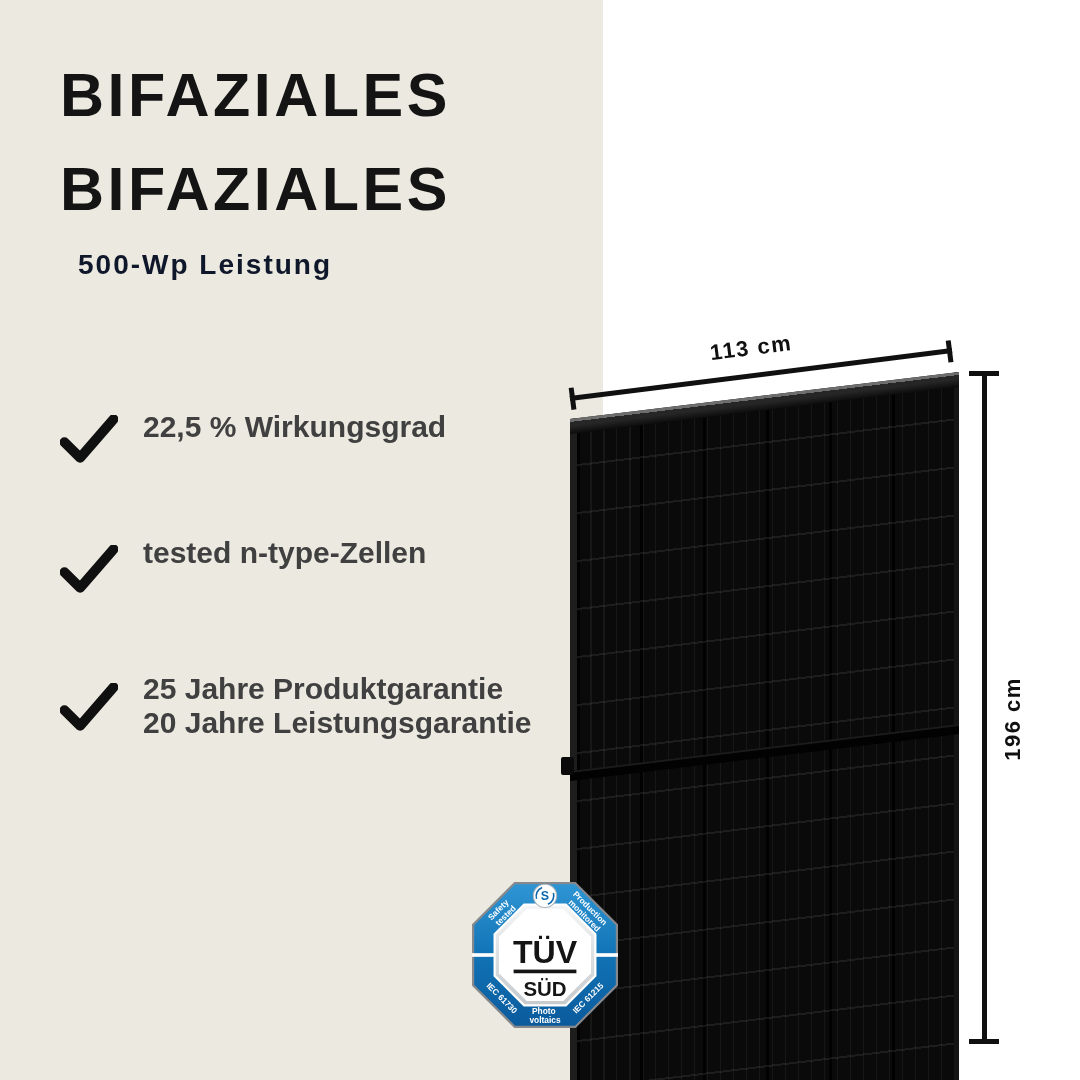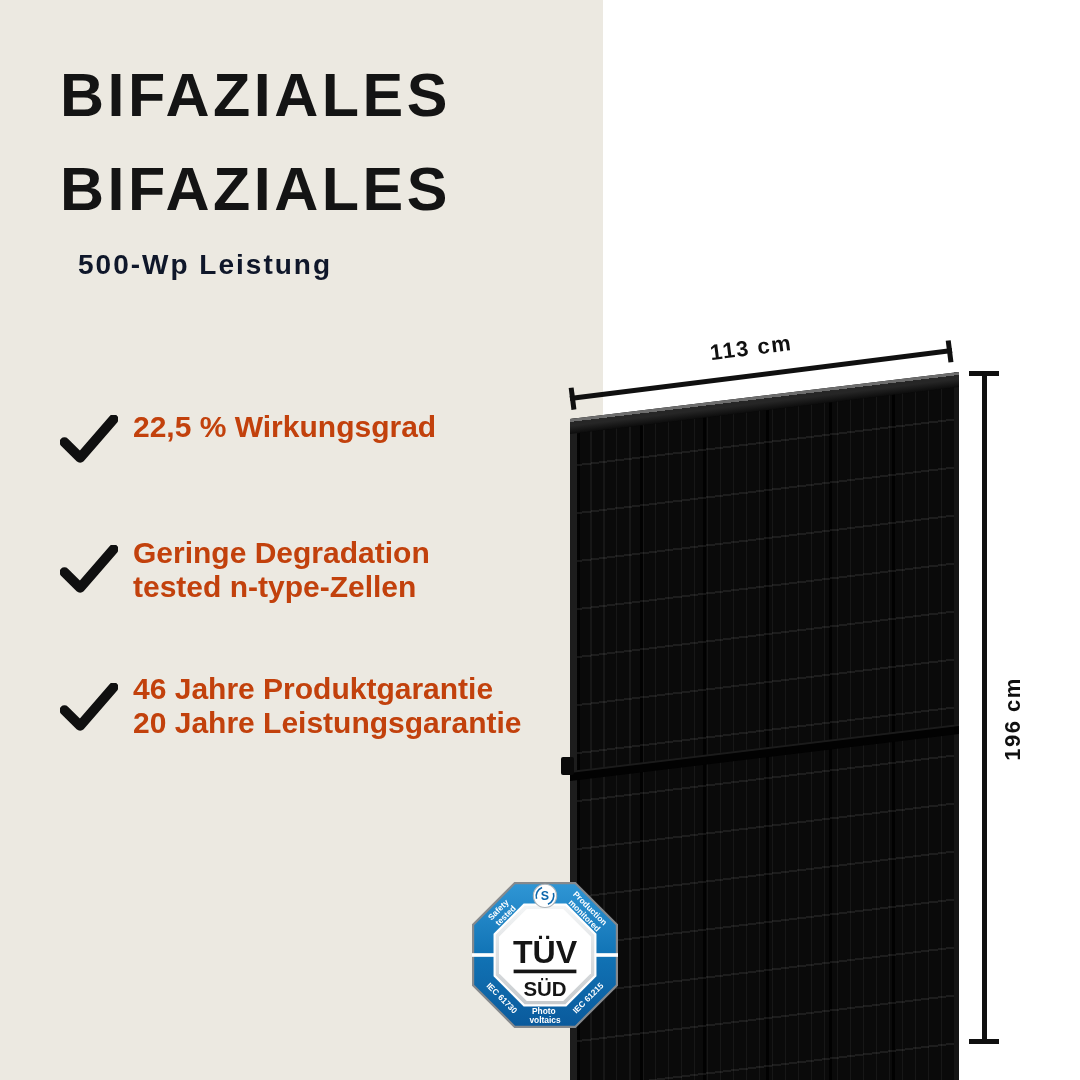--- a/index.html
+++ b/index.html
@@ -12,21 +12,21 @@
   
   .headline{position:absolute;left:60px;top:48px;font-size:61px;font-weight:700;
     letter-spacing:3.5px;line-height:94px;white-space:nowrap;color:#141414;}
   .headline span{display:block;}
   .subtitle{position:absolute;left:62px;top:249px;font-size:28px;font-weight:700;
     letter-spacing:2px;color:#0f172a;margin-left:16px;}
 
   
   .feature{position:absolute;left:60px;display:flex;align-items:flex-start;}
   .feature .check{flex:0 0 58px;width:58px;height:48px;}
-  .feature .ftext{margin-left:15px;font-size:30px;font-weight:700;line-height:34px;color:#c2410c;white-space:nowrap;}
+  .feature .ftext{margin-left:25px;font-size:30px;font-weight:700;line-height:34px;color:#404040;white-space:nowrap;}
   .feature .ftext span{display:block;}
   .f1{top:410px;} .f1 .check{margin-top:5px;}
   .f2{top:536px;} .f2 .check{margin-top:9px;}
   .f3{top:672px;} .f3 .check{margin-top:11px;}
 
   
   .panel{position:absolute;left:570px;top:419px;width:389px;height:720px;
     background:#0b0b0b;transform:skewY(-6.9deg);transform-origin:0 0;
     border-left:7px solid #1d1d1d;border-right:5px solid #151515;box-sizing:border-box;}
   .frame-top{position:absolute;left:-7px;right:-5px;top:0;height:15px;
@@ -84,31 +84,30 @@
     <div class="ftext">
       <span>22,5 % Wirkungsgrad</span>
     </div>
   </div>
 
   <div class="feature f2">
     <svg class="check" viewBox="0 0 110 92">
       <path d="M8 52 L38 82 L102 8" fill="none" stroke="#101010" stroke-width="19" stroke-linecap="round" stroke-linejoin="round"></path>
     </svg>
     <div class="ftext">
-      <span>Geringe Degradation</span>
       <span>tested n-type-Zellen</span>
     </div>
   </div>
 
   <div class="feature f3">
     <svg class="check" viewBox="0 0 110 92">
       <path d="M8 52 L38 82 L102 8" fill="none" stroke="#101010" stroke-width="19" stroke-linecap="round" stroke-linejoin="round"></path>
     </svg>
     <div class="ftext">
-      <span>46 Jahre Produktgarantie</span>
+      <span>25 Jahre Produktgarantie</span>
       <span>20 Jahre Leistungsgarantie</span>
     </div>
   </div>
 
   <div class="panel">
     <div class="frame-top"></div>
     <div class="cells"></div>
     <div class="mid-divider"></div>
   </div>
   <div class="panel-tab"></div>

